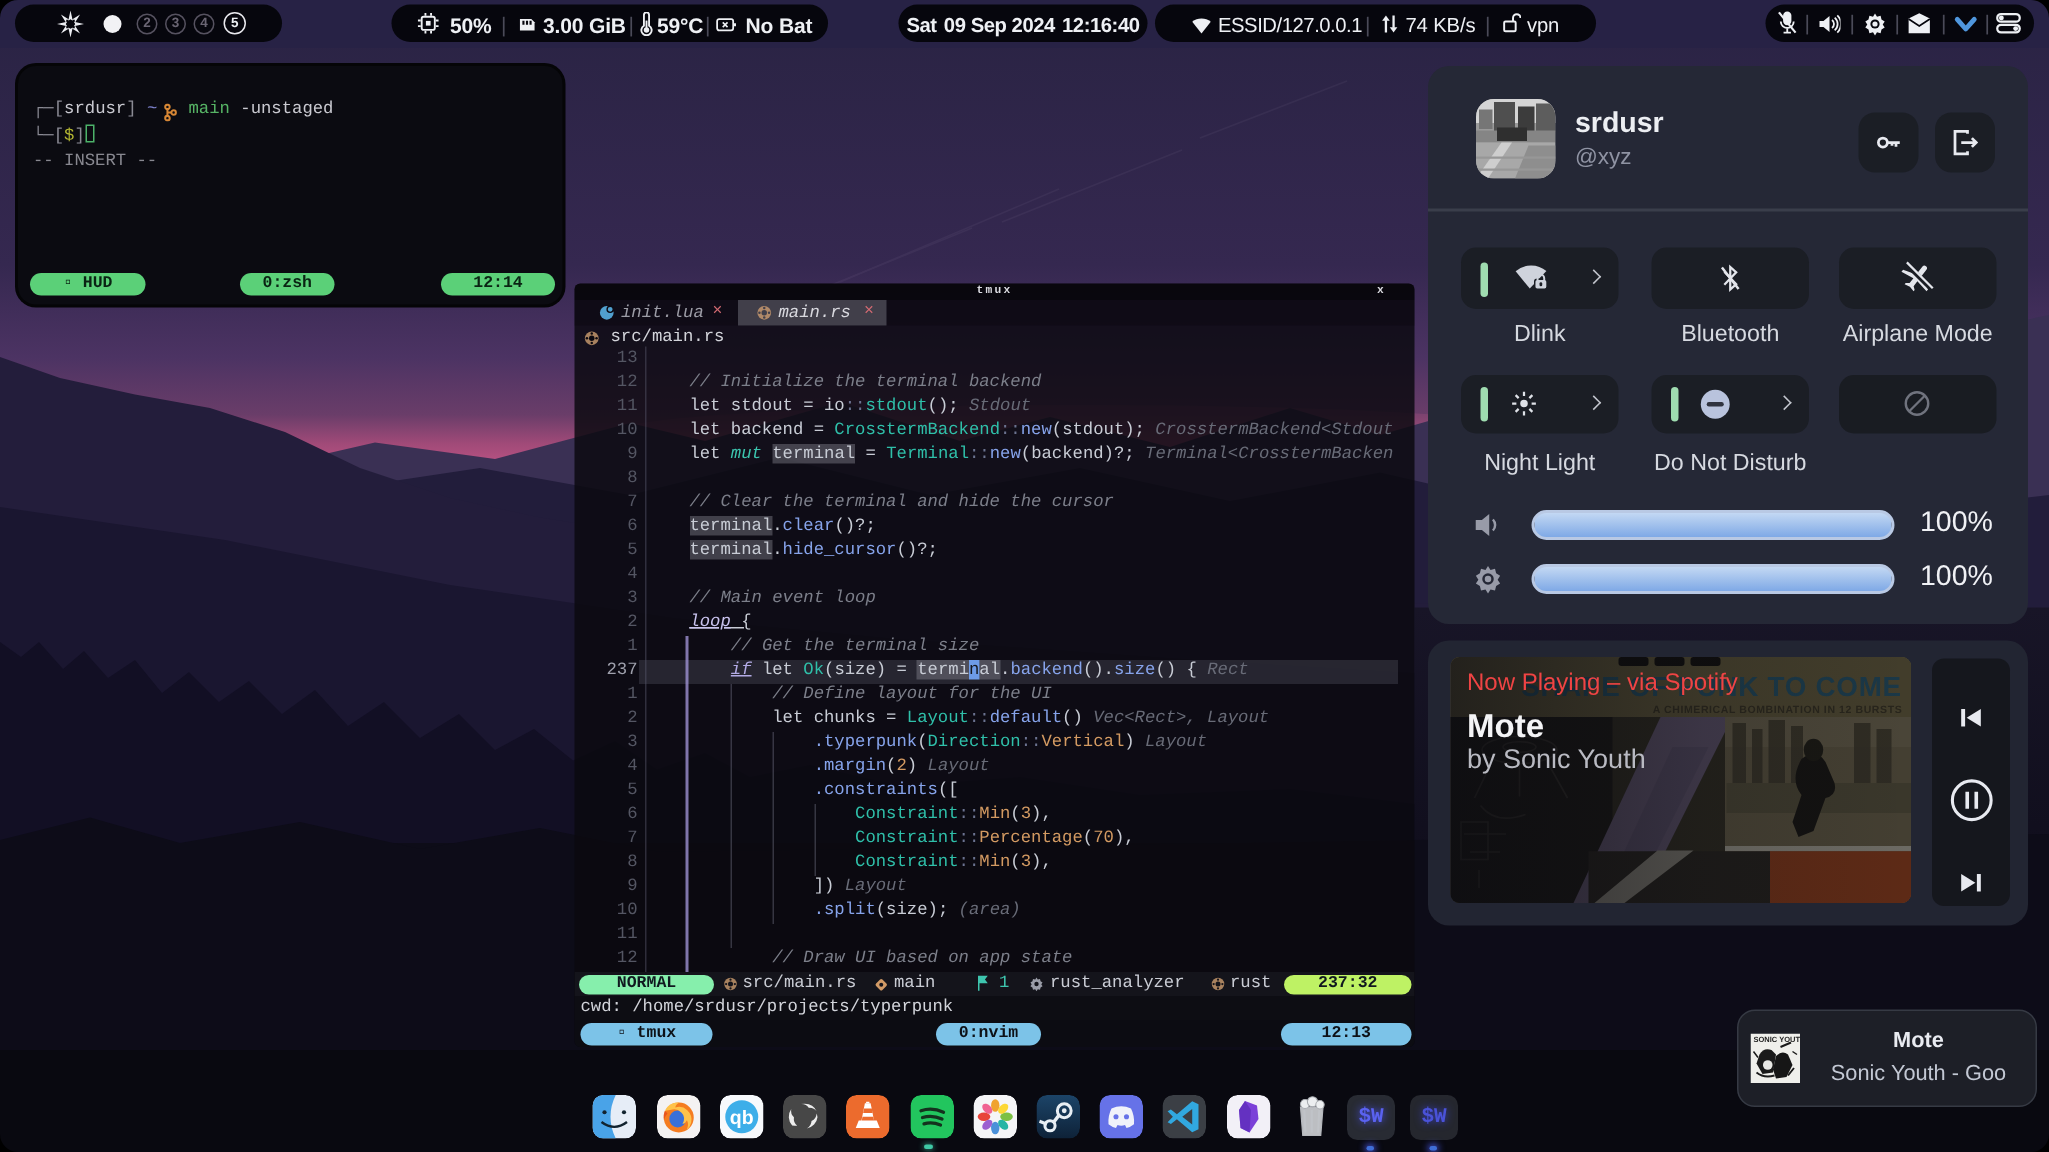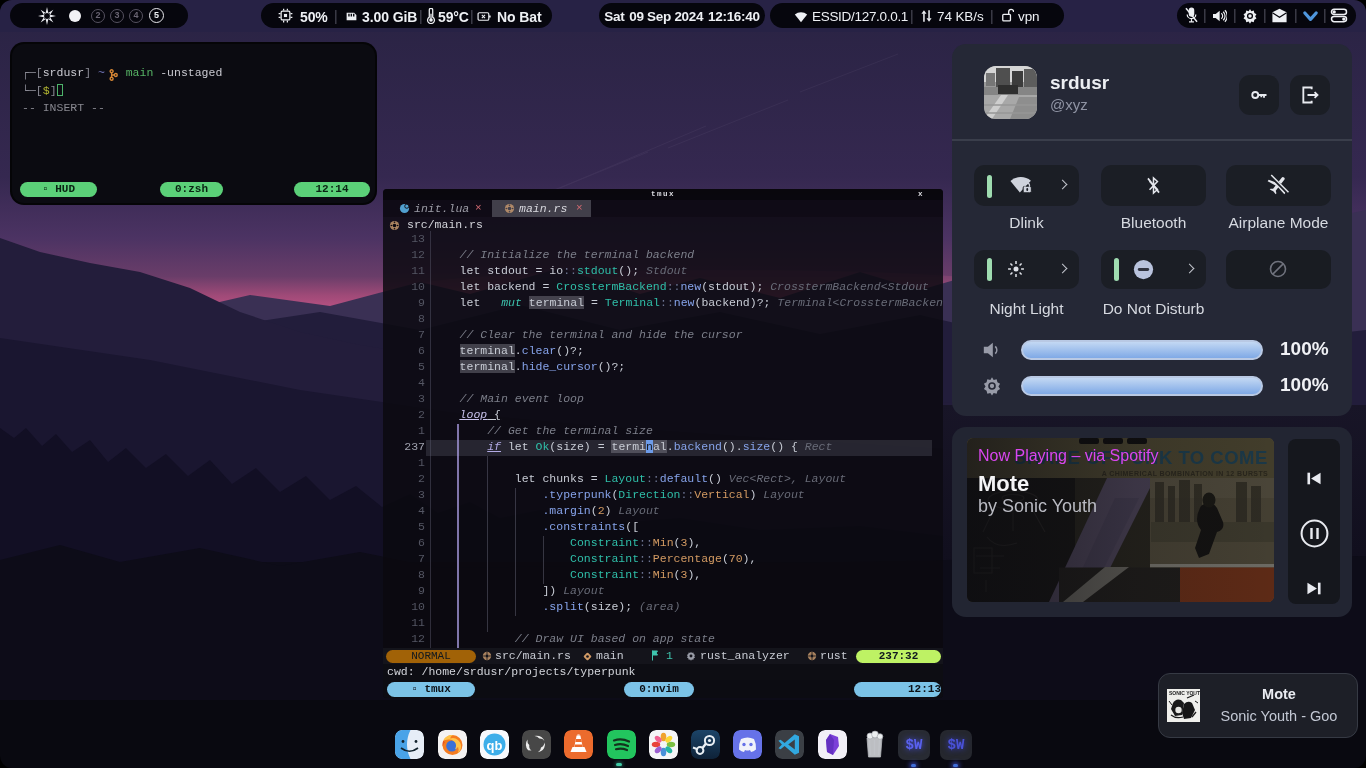--- a/index.html
+++ b/index.html
@@ -19,31 +19,31 @@
   
   #nvim { position:absolute; left:383px; top:189px; width:560px; height:509px; background:rgba(11,9,16,0.84); z-index:20; border-radius:4px; }
   .cl { position:absolute; left:49px; height:16px; line-height:16px; font-family:"Liberation Mono",monospace; font-size:11.5px; white-space:pre; color:#c8ccd5; }
   .num { position:absolute; left:0; width:42px; text-align:right; font-family:"Liberation Mono",monospace; font-size:11.5px; color:#545663; height:16px; line-height:16px; }
   .cm { color:#7c7f8a; font-style:italic; }
   .gh { color:#686b77; font-style:italic; }
   .tl { color:#2fbfa9; }
   .fn { color:#86a3ea; }
   .or { color:#d39a62;text-align:center; }
   .kw { color:#b3abe5; font-style:italic;text-decoration:underline; }
-  .mu { color:#3cc5ae; font-style:italic;margin-left:14px; }
+  .mu { color:#3cc5ae; font-style:italic; }
   .pu { color:#6b7390; }
   .hlw { background:rgba(150,150,160,0.38); }
   
   #panel { position:absolute; left:952px; top:44px; width:400px; height:372px; background:#252836; border-radius:14px; z-index:30; }
   .tbn { position:absolute; width:105px; height:41px; background:#1b1e25; border-radius:10px; }
   .lbl { position:absolute; width:105px; text-align:center; color:#d6d9e0; font-size:15.5px; }
   .gbar { position:absolute; width:5px; height:23px; background:#9fdcb0; border-radius:3px; }
   .chev { position:absolute; width:7px; height:7px; border-top:1.7px solid #c3c6ce; border-right:1.7px solid #c3c6ce; transform:rotate(45deg); }
   .sldtrack { position:absolute; width:242px; height:20px; border-radius:10px; background:linear-gradient(180deg,#c3d8f3,#7fa9e6); border:2px solid #b9c9e4; }
-  .pct { position:absolute; color:#f0f1f5; font-size:19px; font-weight:700; }
+  .pct { position:absolute; color:#f0f1f5; font-size:19px; font-weight:400; }
   
   #media { position:absolute; left:952px; top:427px; width:400px; height:190px; background:#222532; border-radius:14px; z-index:30; }
   
   #notif { position:absolute; left:1158px; top:673px; width:200px; height:65px; background:#1d1f27; border:1px solid #363a44; border-radius:12px; z-index:40; }
   
   .dicon { position:absolute; top:730px; width:29px; height:29px; border-radius:7px; z-index:40; }
 </style></head>
 <body>
 
 <svg id="wp" class="abs" width="1366" height="768" viewBox="0 0 1366 768" style="left:0;top:0;z-index:0">
@@ -293,33 +293,34 @@
   <div class="cl" style="top:74px">    let stdout = io<span class="pu">::</span><span class="tl">stdout</span>();<span class="gh"> Stdout</span></div>
   <div class="cl" style="top:90px">    let backend = <span class="tl">CrosstermBackend</span><span class="pu">::</span><span class="fn">new</span>(stdout);<span class="gh"> CrosstermBackend&lt;Stdout</span></div>
   <div class="cl" style="top:106px">    let <span class="mu">mut</span> <span class="hlw">terminal</span> = <span class="tl">Terminal</span><span class="pu">::</span><span class="fn">new</span>(backend)?;<span class="gh"> Terminal&lt;CrosstermBacken</span></div>
   <div class="cl" style="top:138px">    <span class="cm">// Clear the terminal and hide the cursor</span></div>
   <div class="cl" style="top:154px">    <span class="hlw">terminal</span>.<span class="fn">clear</span>()?;</div>
   <div class="cl" style="top:170px">    <span class="hlw">terminal</span>.<span class="fn">hide_cursor</span>()?;</div>
   <div class="cl" style="top:202px">    <span class="cm">// Main event loop</span></div>
   <div class="cl" style="top:218px">    <span style="text-decoration:underline"><span class="kw" style="color:#c9c3ee">loop</span> {</span></div>
   <div class="cl" style="top:234px">        <span class="cm">// Get the terminal size</span></div>
   <div class="cl" style="top:250px">        <span class="kw">if</span> let <span class="tl">Ok</span>(size) = <span class="hlw">termi</span><span style="background:#6d9be8;color:#16181f">n</span><span class="hlw">al</span>.<span class="fn">backend</span>().<span class="fn">size</span>() { <span class="gh">Rect</span></div>
+  <div class="cl" style="top:266px">            <span class="cm">// Define layout for the UI</span></div>
   <div class="cl" style="top:282px">            let chunks = <span class="tl">Layout</span><span class="pu">::</span><span class="fn">default</span>()<span class="gh"> Vec&lt;Rect&gt;, Layout</span></div>
   <div class="cl" style="top:298px">                <span class="fn">.typerpunk</span>(<span class="tl">Direction</span><span class="pu">::</span><span class="or">Vertical</span>)<span class="gh"> Layout</span></div>
   <div class="cl" style="top:314px">                <span class="fn">.margin</span>(<span class="or">2</span>)<span class="gh"> Layout</span></div>
   <div class="cl" style="top:330px">                <span class="fn">.constraints</span>([</div>
   <div class="cl" style="top:346px">                    <span class="tl">Constraint</span><span class="pu">::</span><span class="or">Min</span>(<span class="or">3</span>),</div>
   <div class="cl" style="top:362px">                    <span class="tl">Constraint</span><span class="pu">::</span><span class="or">Percentage</span>(<span class="or">70</span>),</div>
   <div class="cl" style="top:378px">                    <span class="tl">Constraint</span><span class="pu">::</span><span class="or">Min</span>(<span class="or">3</span>),</div>
   <div class="cl" style="top:394px">                ])<span class="gh"> Layout</span></div>
   <div class="cl" style="top:410px">                <span class="fn">.split</span>(size);<span class="gh"> (area)</span></div>
   <div class="cl" style="top:442px">            <span class="cm">// Draw UI based on app state</span></div>
 
   <div class="abs" style="left:0;top:459px;width:560px;height:16px;background:#14141b"></div>
-  <div class="abs mono" style="left:3px;top:461px;width:90px;height:13px;border-radius:6.5px;background:#a16207;color:#10181f;font-size:11px;font-weight:400;text-align:center;line-height:13px">NORMAL</div>
+  <div class="abs mono" style="left:3px;top:461px;width:90px;height:13px;border-radius:6.5px;background:#86efac;color:#10181f;font-size:11px;font-weight:700;text-align:center;line-height:13px">NORMAL</div>
   <svg class="abs" width="10" height="10" viewBox="0 0 24 24" style="left:99px;top:462px">
     <circle cx="12" cy="12" r="10" fill="#a8825f"></circle>
       <circle cx="12" cy="12" r="4" fill="#14141b"></circle>
       <circle cx="12" cy="5" r="1.8" fill="#14141b"></circle>
       <circle cx="12" cy="19" r="1.8" fill="#14141b"></circle>
       <circle cx="5" cy="12" r="1.8" fill="#14141b"></circle>
       <circle cx="19" cy="12" r="1.8" fill="#14141b"></circle>
   </svg>
   <span class="abs mono" style="left:112px;top:460px;font-size:11.5px;color:#c9ccd4">src/main.rs</span>
   <svg class="abs" width="9" height="9" viewBox="0 0 24 24" style="left:200px;top:463px">
@@ -346,21 +347,21 @@
   </svg>
   <span class="abs mono" style="left:437px;top:460px;font-size:11.5px;color:#c9ccd4">rust</span>
   <div class="abs mono" style="left:473px;top:461px;width:85px;height:13px;border-radius:6.5px;background:#bef264;color:#10181f;font-size:11px;font-weight:700;text-align:center;line-height:13px">237:32</div>
 
   <div class="abs" style="left:0;top:475px;width:560px;height:16px;background:#0d0d13"></div>
   <span class="abs mono" style="left:4px;top:476px;font-size:11.5px;color:#d2d4da">cwd: /home/srdusr/projects/typerpunk</span>
 
   <div class="abs" style="left:0;top:491px;width:560px;height:18px;background:#0c0c12"></div>
   <div class="abs mono" style="left:4px;top:492.5px;width:88px;height:15px;border-radius:8px;background:#7cc3e8;color:#0d1117;font-size:11px;font-weight:700;text-align:center;line-height:15px">▫ tmux</div>
   <div class="abs mono" style="left:241px;top:492.5px;width:70px;height:15px;border-radius:8px;background:#7cc3e8;color:#0d1117;font-size:11px;font-weight:700;text-align:center;line-height:15px">0:nvim</div>
-  <div class="abs mono" style="left:471px;top:492.5px;width:87px;height:15px;border-radius:8px;background:#7cc3e8;color:#0d1117;font-size:11px;font-weight:700;text-align:right;line-height:15px">12:13</div>
+  <div class="abs mono" style="left:471px;top:492.5px;width:87px;height:15px;border-radius:8px;background:#7cc3e8;color:#0d1117;font-size:11px;font-weight:700;text-align:center;line-height:15px">12:13</div>
 </div>
 
 <div id="panel">
 
   <svg class="abs" width="53" height="53" viewBox="0 0 53 53" style="left:32px;top:22px;border-radius:12px">
     <rect width="53" height="53" fill="#9a9a9a"></rect>
     <rect x="0" y="0" width="53" height="16" fill="#d5d5d5"></rect>
     <rect x="12" y="2" width="14" height="20" fill="#4f4f4f"></rect>
     <rect x="28" y="5" width="11" height="17" fill="#3c3c3c"></rect>
     <rect x="40" y="3" width="13" height="19" fill="#5d5d5d"></rect>
@@ -498,21 +499,21 @@
     <rect x="92" y="129.5" width="121" height="34.5" fill="#302d24"></rect>
     <polygon points="96,164 138,129 162,129 116,164" fill="#a5a193"></polygon>
     <rect width="307" height="164" fill="rgba(10,10,14,0.5)"></rect>
     <linearGradient id="artdim" x1="0" y1="0" x2="1" y2="0">
       <stop offset="0" stop-color="rgba(10,10,16,0.55)"></stop>
         <stop offset="0.55" stop-color="rgba(10,10,16,0.12)"></stop>
         <stop offset="1" stop-color="rgba(10,10,16,0)"></stop>
     </linearGradient>
     <rect width="307" height="164" fill="url(#artdim)"></rect>
   </svg>
-  <span class="abs" style="left:26px;top:20px;font-size:16px;color:#d946ef">Now Playing – via Spotify</span>
+  <span class="abs" style="left:26px;top:20px;font-size:16px;color:#ef4444">Now Playing – via Spotify</span>
   <span class="abs" style="left:26px;top:44px;font-size:22px;font-weight:700;color:#f4f4f6">Mote</span>
   <span class="abs" style="left:26px;top:69px;font-size:18px;color:#b9bac2">by Sonic Youth</span>
   <div class="abs" style="left:336px;top:12px;width:52px;height:165px;background:#15171d;border-radius:8px">
     <svg width="16" height="15" viewBox="0 0 22 20" style="position:absolute;left:18px;top:32px" fill="#e8eaf0">
       <rect x="2" y="2" width="3.6" height="16"></rect>
       <polygon points="20,2 20,18 7,10"></polygon>
     </svg>
     <svg width="31" height="31" viewBox="0 0 36 36" style="position:absolute;left:11px;top:79px" fill="none" stroke="#e8eaf0" stroke-width="2.4">
       <circle cx="18" cy="18" r="15"></circle>
       <path d="M14.5 11.5 v13 M21.5 11.5 v13" stroke-width="2.8"></path>

